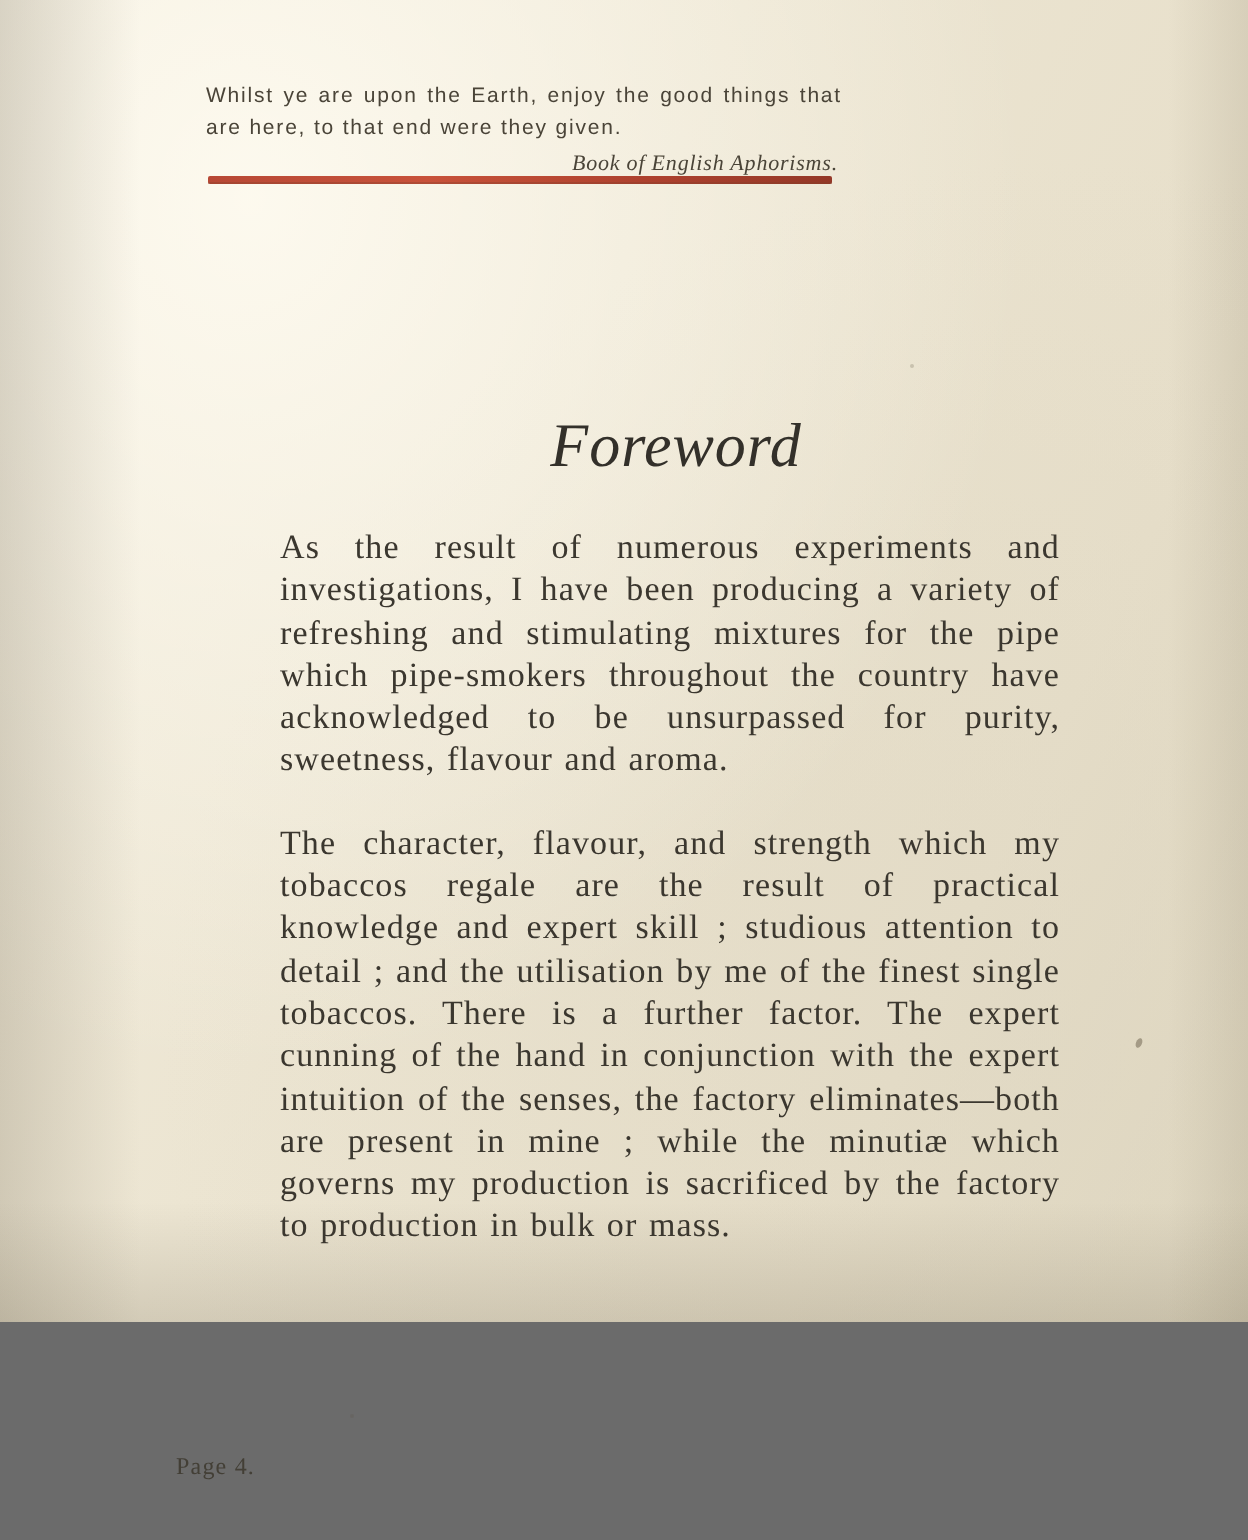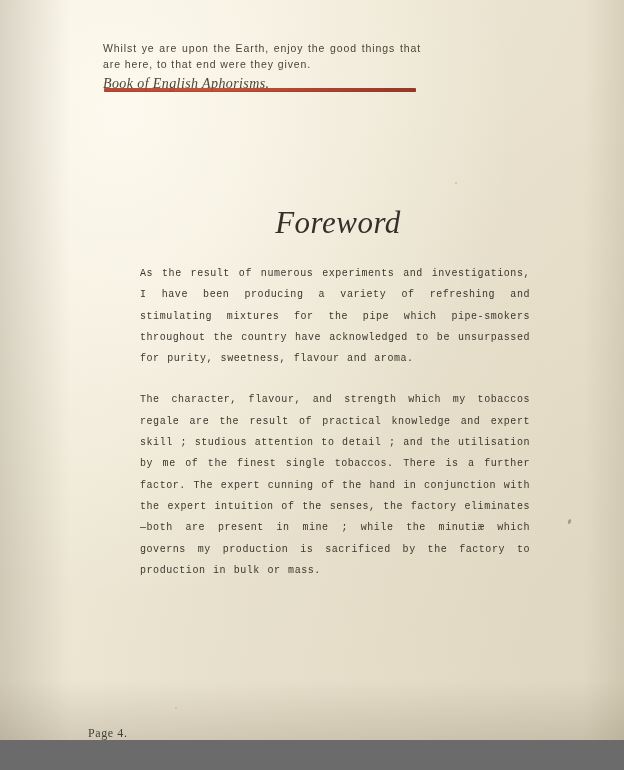--- a/index.html
+++ b/index.html
@@ -9,21 +9,21 @@
   }
   body {
     width: 624px;
     height: 770px;
     overflow: hidden;
     font-family: "Liberation Sans", sans-serif;
   }
   .page {
     position: relative;
     width: 624px;
-    height: 740px;
+    height: 661px;
     background: #efe9d9;
     background-image:
       radial-gradient(ellipse at 20% 15%, rgba(255,252,242,0.85) 0%, rgba(255,252,242,0) 55%),
       radial-gradient(ellipse at 85% 80%, rgba(222,214,193,0.55) 0%, rgba(222,214,193,0) 60%),
       linear-gradient(115deg, #f3eddd 0%, #ece5d2 40%, #e7dfca 75%, #ded6bf 100%);
     box-sizing: border-box;
   }
   
   .edge-left {
     position: absolute;
@@ -54,24 +54,24 @@
     font-family: "Liberation Sans", sans-serif;
     font-size: 10.5px;
     letter-spacing: 0.9px;
     color: #4a4438;
     line-height: 16px;
     text-align: justify;
     text-align-last: left;
   }
   .epigraph-source {
     margin-top: 4px;
-    text-align: left;
+    text-align: right;
     font-family: "Liberation Serif", serif;
     font-style: italic;
-    font-size: 14px;
+    font-size: 11px;
     letter-spacing: 0.4px;
     color: #4a4438;
     padding-right: 2px;
   }
   .rule {
     position: absolute;
     left: 104px;
     top: 88px;
     width: 312px;
     height: 4px;
@@ -101,22 +101,22 @@
     padding-left: 52px;
   }
 
   .body {
     position: absolute;
     left: 140px;
     top: 263px;
     width: 390px;
   }
   .para {
-    font-family: Liberation Mono, monospace;
-    font-size: 10px;
+    font-family: Liberation Serif, serif;
+    font-size: 17px;
     line-height: 21.3px;
     letter-spacing: 0.55px;
     color: #3b372f;
     text-align: justify;
     text-align-last: left;
     margin: 0 0 20px 0;
     word-spacing: 1px;
   }
   .para:last-child { margin-bottom: 16px; }
 

